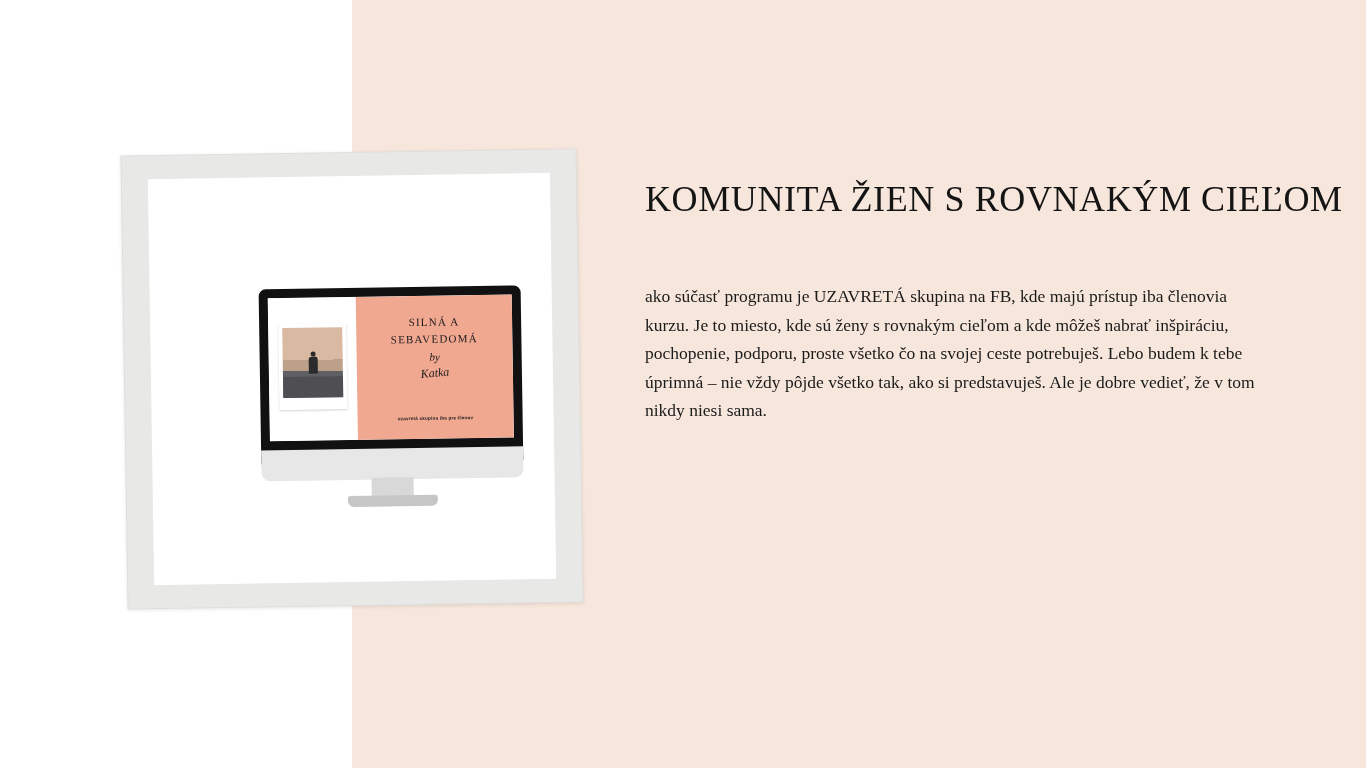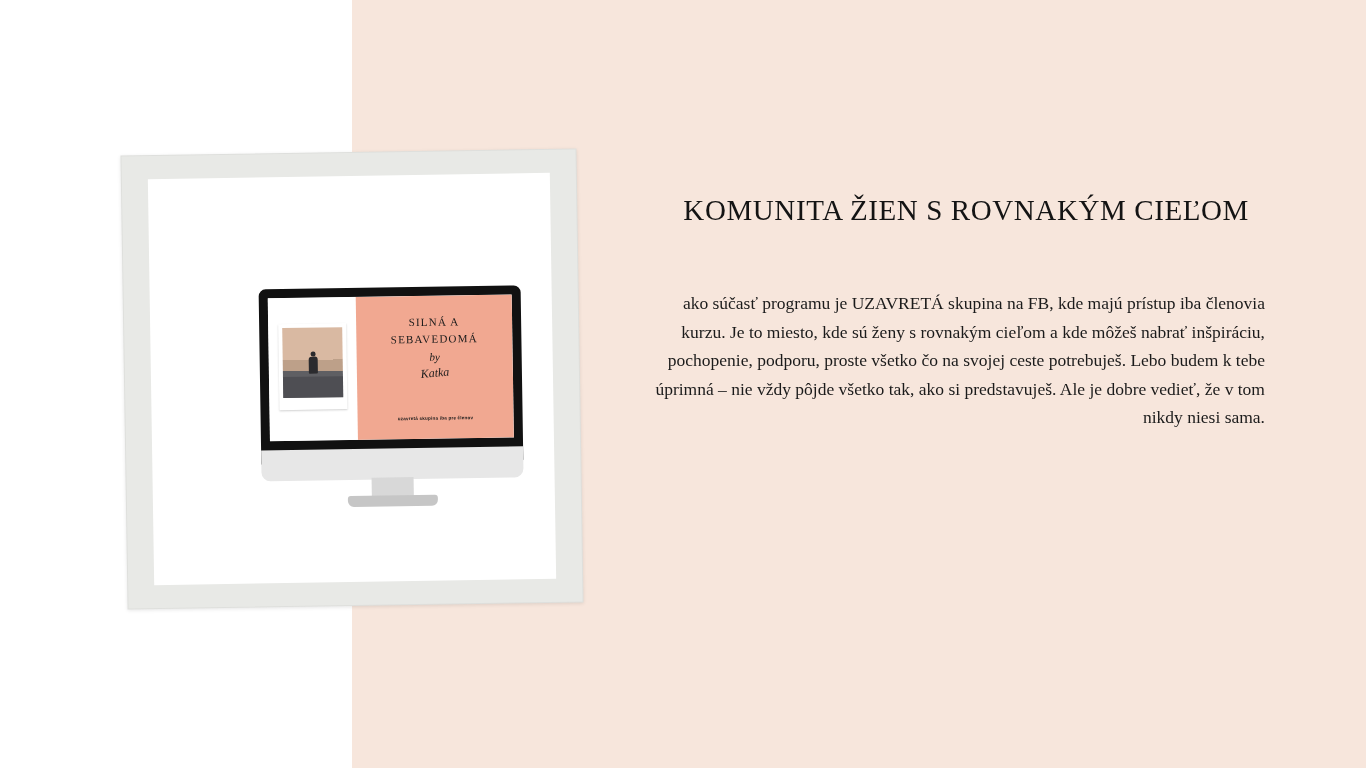--- a/index.html
+++ b/index.html
@@ -228,35 +228,35 @@
 
   
   .content {
     position: absolute;
     left: 645px;
     top: 178px;
     width: 620px;
   }
   .headline {
     font-family: "Liberation Serif", serif;
-    font-size: 29px;
+    font-size: 36px;
     letter-spacing: 0.6px;
     color: #141414;
     text-align: right;
     white-space: nowrap;
-    margin: 16px;
+    margin: 0;
     font-weight: normal;
   }
   .body-text {
     margin: 62px 0 0 0;
     font-family: "Liberation Serif", serif;
     font-size: 17.5px;
     line-height: 28.5px;
     color: #1b1b1b;
-    text-align: right;
+    text-align: left;
   }
 </style>
 </head>
 <body>
 
 <div class="slide">
 
   <div class="bg-left"></div>
   <div class="bg-right"></div>
 

